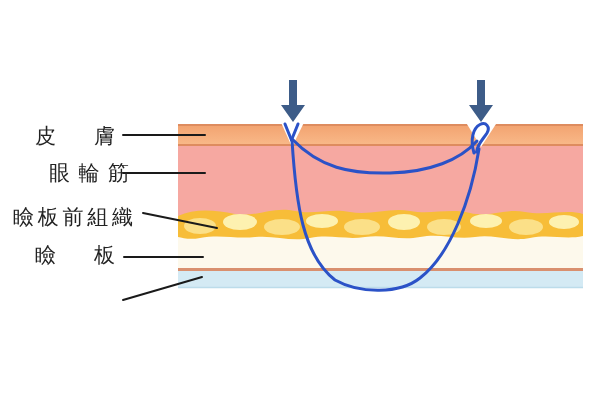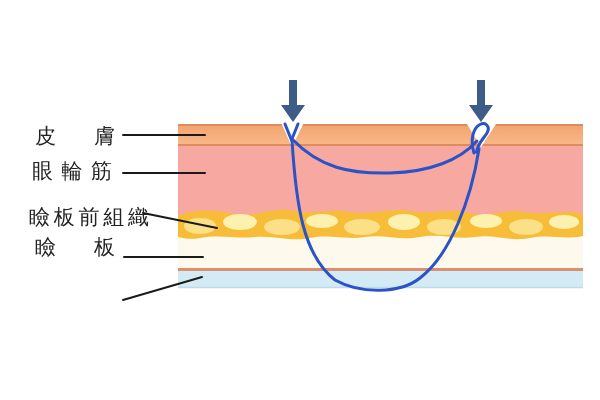--- a/index.html
+++ b/index.html
@@ -18,23 +18,23 @@
     font-weight:500;
     color:var(--text,#222);
     line-height:1;
     text-align:justify;
     text-align-last:justify;
     text-justify:inter-character;
     letter-spacing:0;
     white-space:nowrap;
   }
   .lbl-skin        {left:35px; top:125px; width:80px;}
-  .lbl-muscle      {left:32px; top:162px; width:80px;font-family:Liberation Mono, monospace;}
-  .lbl-pretarsal   {left:29px; top:206px; width:120px;}
-  .lbl-tarsus      {left:35px; top:237px; width:80px;font-family:Liberation Serif, serif;}
+  .lbl-muscle      {left:49px; top:162px; width:80px;}
+  .lbl-pretarsal   {left:13px; top:206px; width:120px;}
+  .lbl-tarsus      {left:35px; top:244px; width:80px;}
   .lbl-conjunctiva {left:35px; top:285px; width:80px;}
 </style>
 </head>
 <body>
 
 <div id="stage">
 
   <svg id="diagram-svg" width="600" height="400" viewBox="0 0 600 400">
     <defs>
       <linearGradient id="skinGrad" x1="0" y1="0" x2="0" y2="1">

